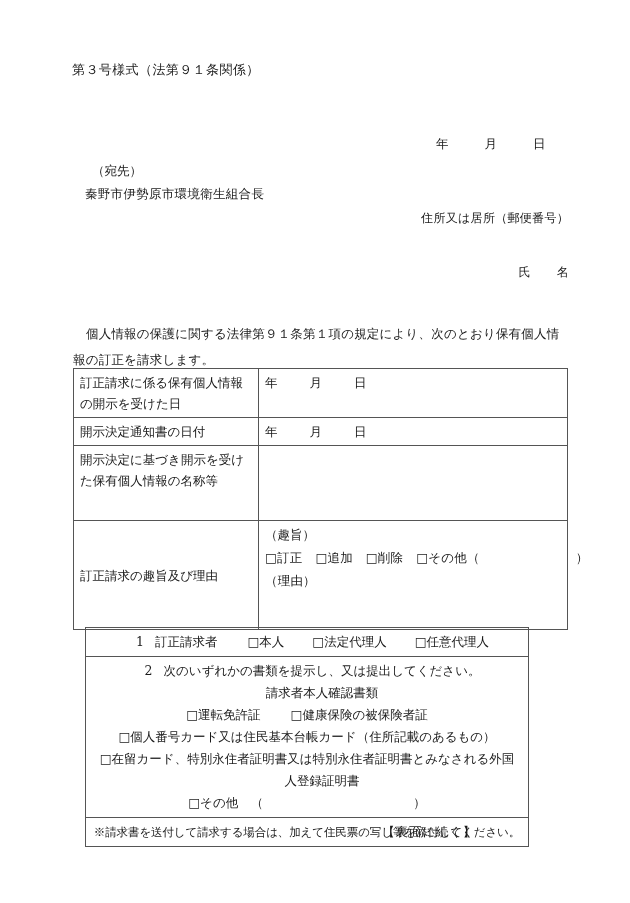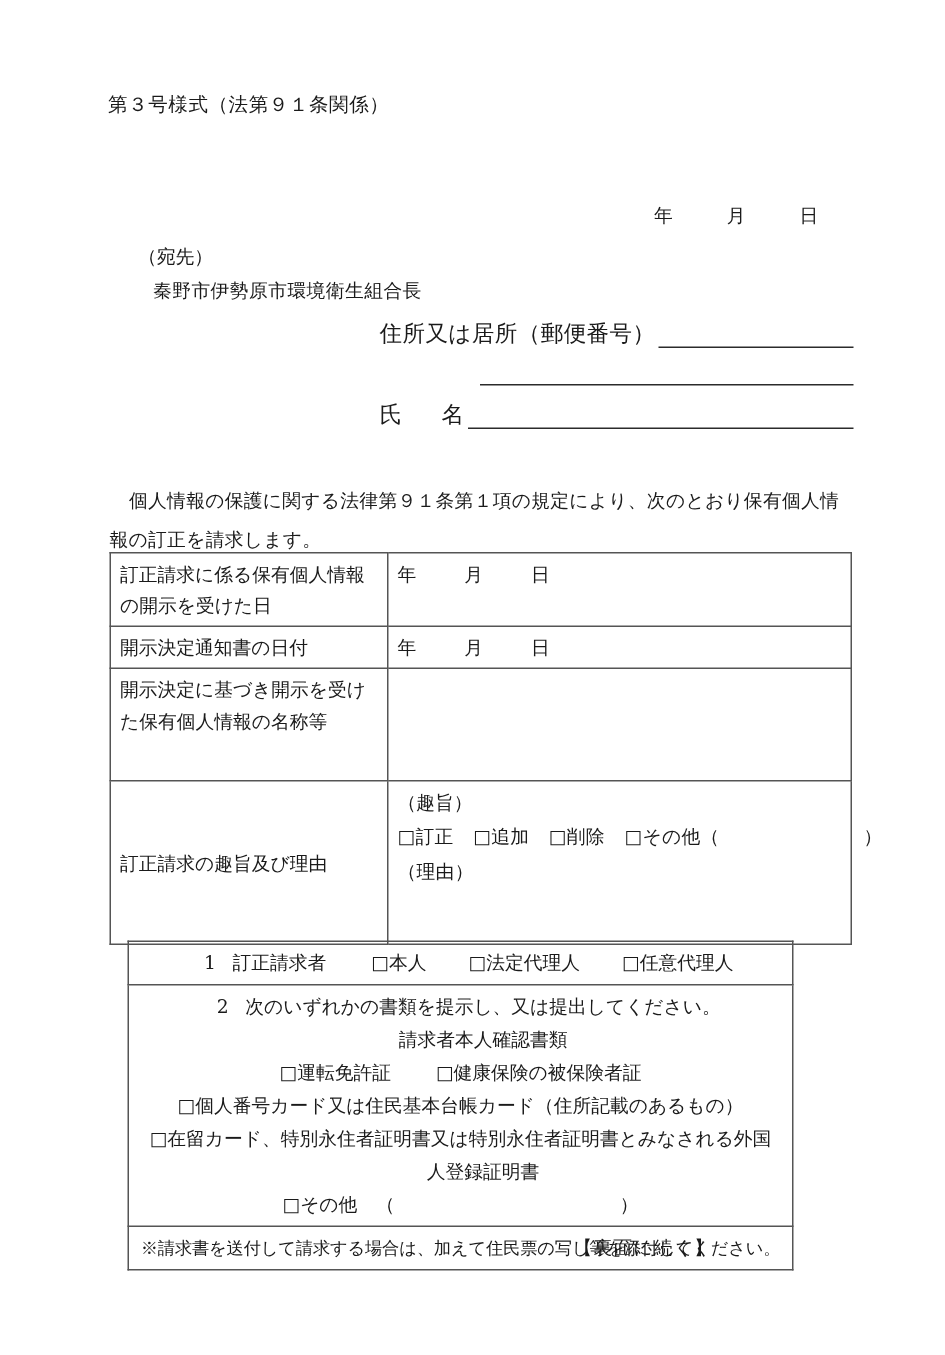--- a/index.html
+++ b/index.html
@@ -52,38 +52,39 @@
   }
   .date-line-top .gap-a { display: inline-block; width: 36px; }
   .date-line-top .gap-b { display: inline-block; width: 36px; }
 
   .atesaki {
     left: 92px;
     top: 163px;
     font-size: 12.5px;
   }
   .recipient {
-    left: 102px;
+    left: 85px;
     top: 186px;
     font-size: 12.5px;
     letter-spacing: 0.3px;
   }
 
   
   .applicant {
     position: absolute;
     left: 253px;
     top: 210px;
     width: 316px;
   }
   .ap-row {
     display: flex;
     align-items: flex-end;
     height: 22px;
-    font-size: 15px;
+    font-size: 12px;
+    flex-direction: column;
   }
   .ap-row .lbl { white-space: nowrap; letter-spacing: 0.3px; }
   .ap-row .rule {
     flex: 1 1 auto;
     border-bottom: 1px solid #2b2b2b;
     height: 14px;
     margin-left: 2px;
   }
   .ap-row.second-rule { margin-top: 3px; }
   .ap-row.second-rule .indent { display: inline-block; width: 65px; }

